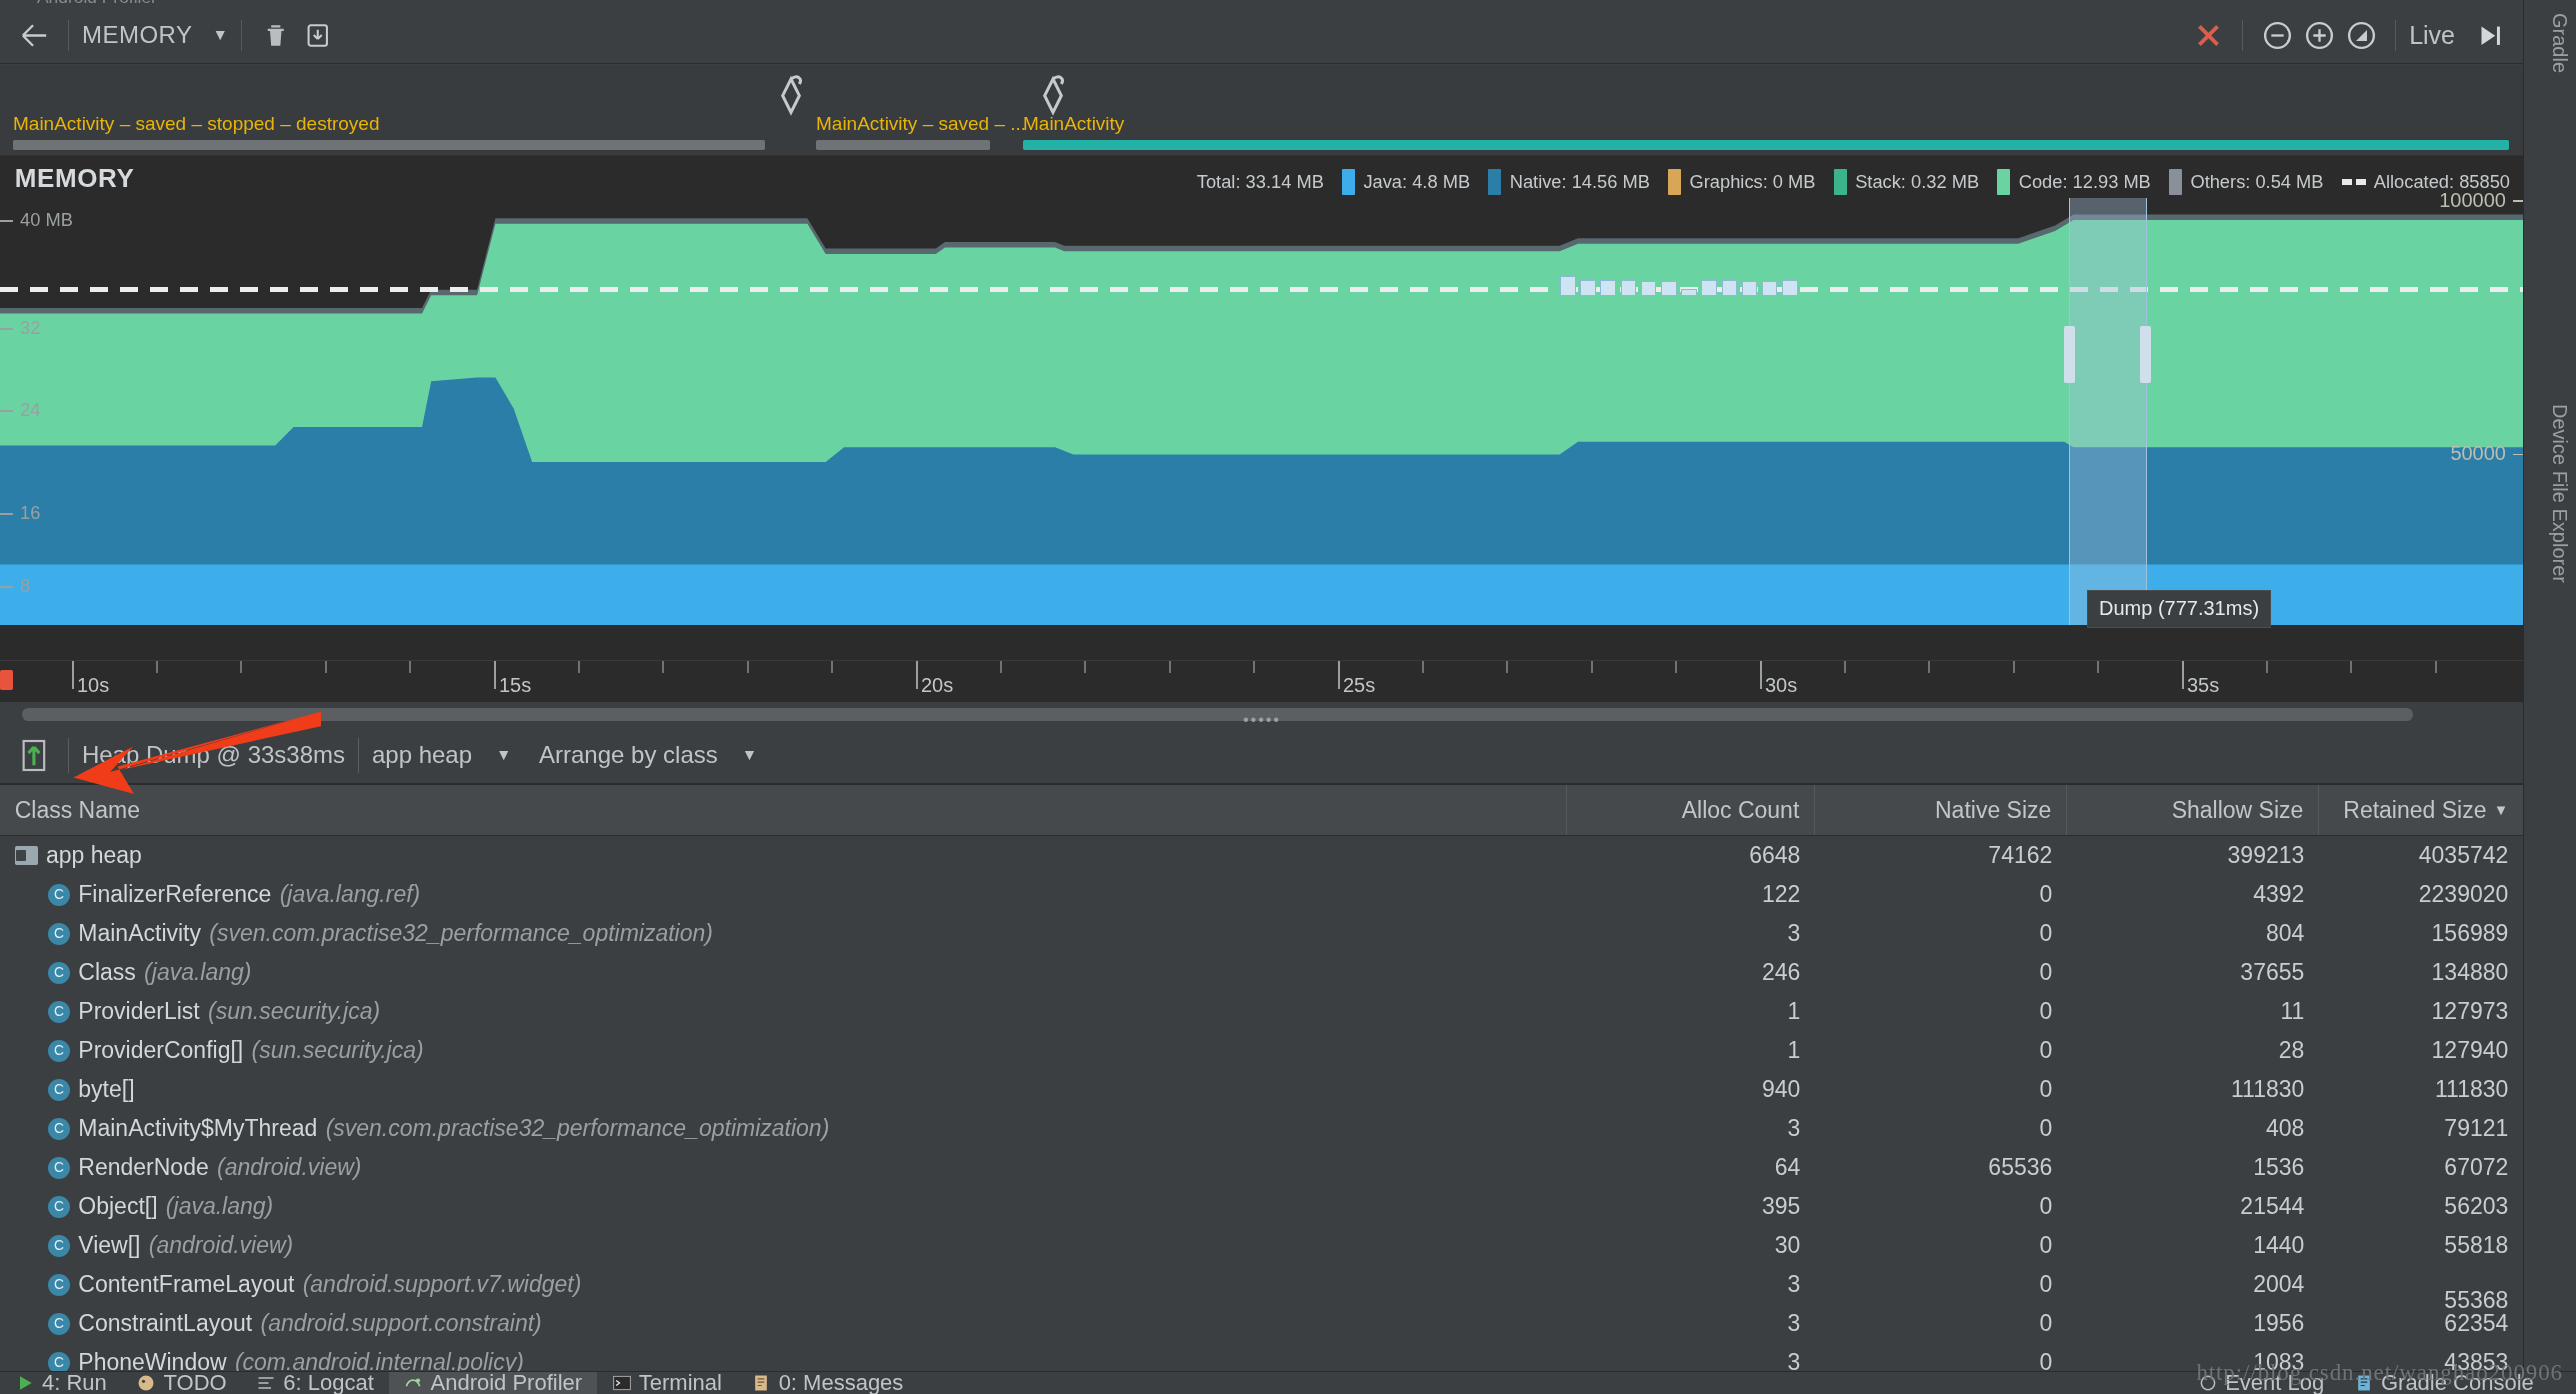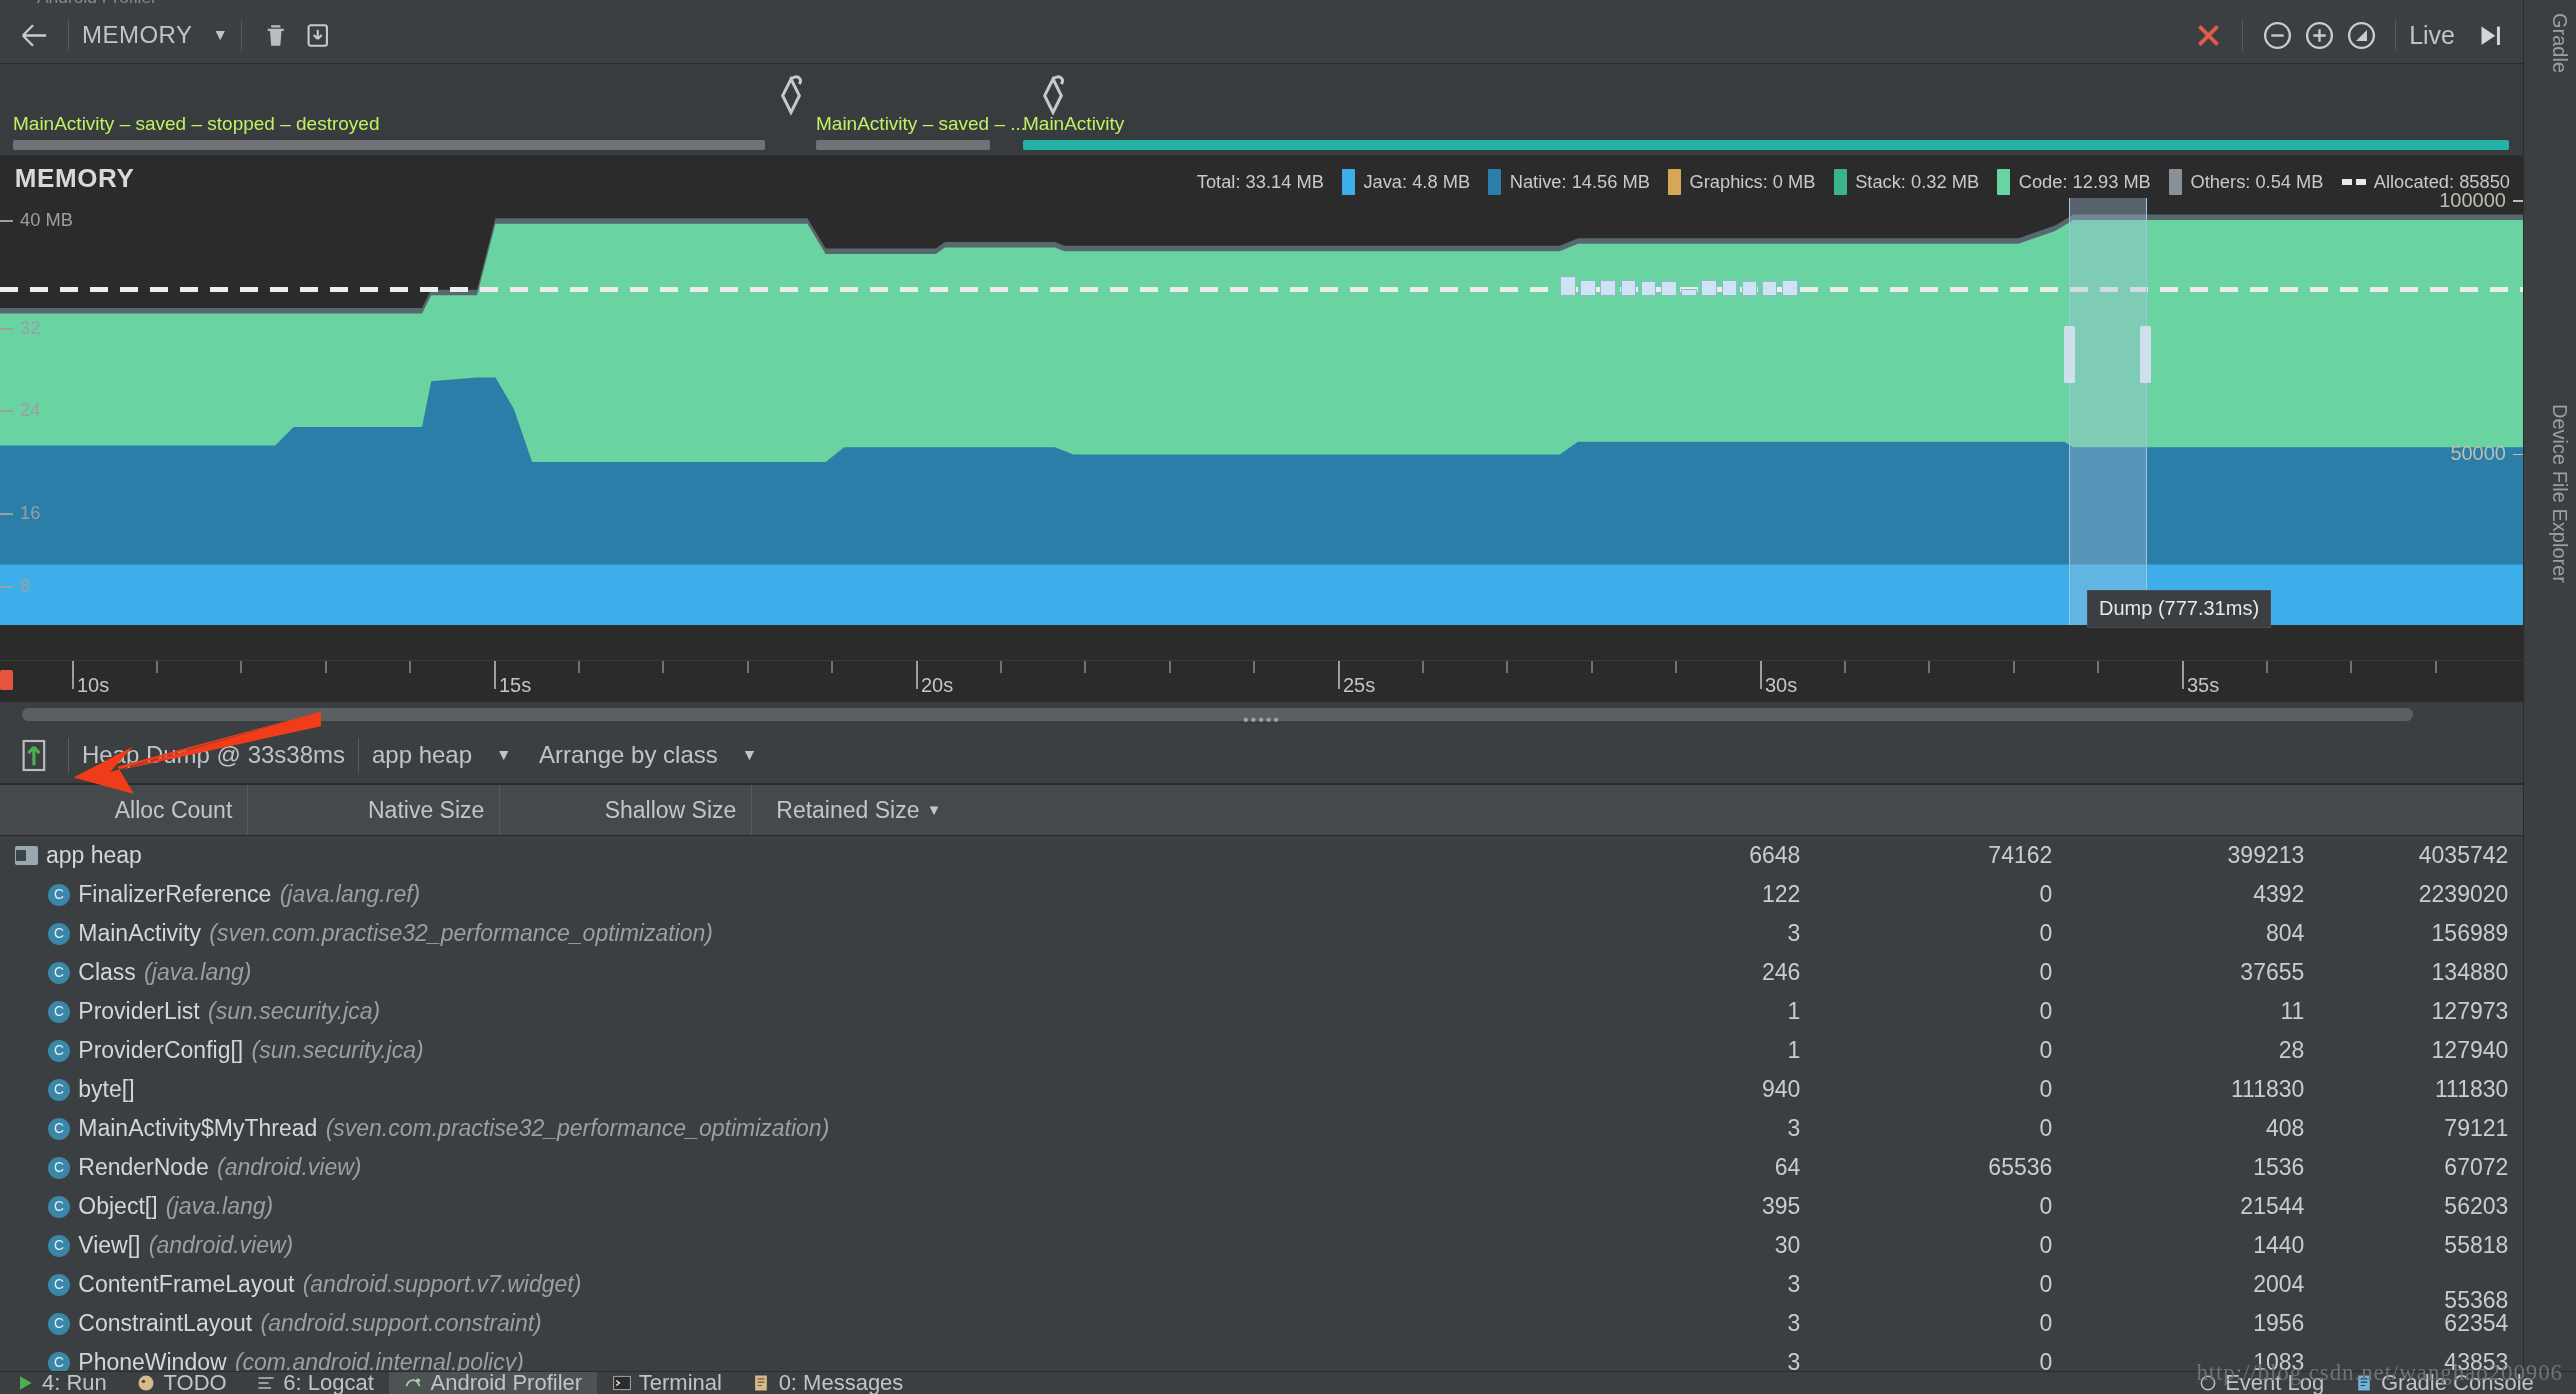--- a/index.html
+++ b/index.html
@@ -37,21 +37,21 @@
   .tb-spacer { flex: 1 1 auto; }
   .live-text { color: #bfc4c6; font-size: 25px; margin-right: 13px; }
 
   
   .event-strip {
     position: absolute; left: 0; top: 65px; width: 2523px; height: 91px;
     background: #393c3e; border-bottom: 0.9px solid #2e3133;
   }
   .evt-marker { position: absolute; top: 9.2px; color: #c6cacc; font-size: 31px; }
   .act-block { position: absolute; }
-  .act-label { color: #bef264; font-size: 19px; white-space: nowrap; }
+  .act-label { color: #eab308; font-size: 19px; white-space: nowrap; }
   .act-bar { height: 10px; border-radius: 1.8px; margin-top: 4.6px; }
 
   
   .mem-panel {
     position: absolute; left: 0; top: 156px; width: 2523px; height: 504px;
     background: #2b2b2b; overflow: hidden;
   }
   .mem-title {
     position: absolute; left: 14.7px; top: 7.3px; color: #d6dadc;
     font-size: 26px; font-weight: bold; letter-spacing: 0.6px;
@@ -426,20 +426,21 @@
     <div class="heap-txt">Heap Dump @ 33s38ms</div>
     <div class="heap-sep"></div>
     <div class="heap-txt">app heap</div>
     <div class="heap-caret">▼</div>
     <div class="heap-txt">Arrange by class</div>
     <div class="heap-caret">▼</div>
   </div>
 
   <div class="table-wrap">
     <div class="thead">
+      <div class="th" style="width:1567px">Class Name</div>
       <div class="th num" style="width:248px">Alloc Count</div>
       <div class="th num" style="width:252px">Native Size</div>
       <div class="th num" style="width:252px">Shallow Size</div>
       <div class="th num" style="width:204px;border-right:none">
         <span>Retained Size</span>
         <span style="margin-left:7.3px;font-size:14.7px">▼</span>
       </div>
     </div>
 
     <div id="tbody">

